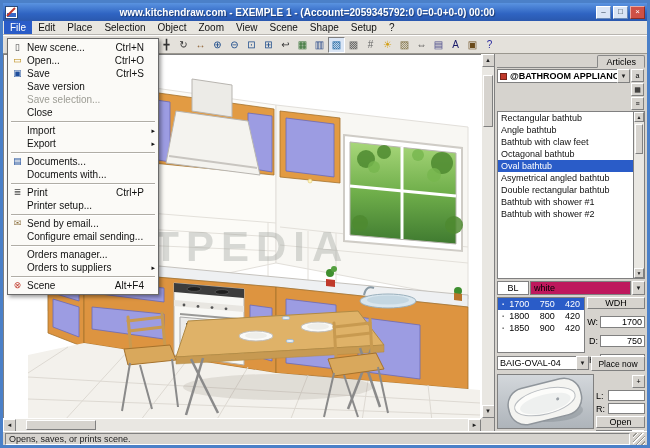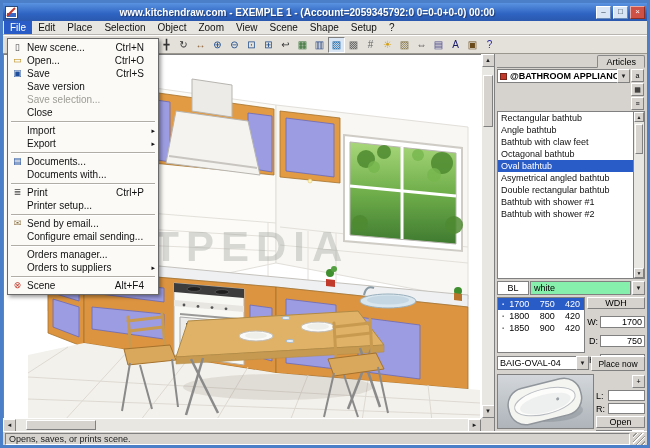--- a/index.html
+++ b/index.html
@@ -83,21 +83,21 @@
   .art-item { height:12px; line-height:12px; padding:0 3px; white-space:nowrap; overflow:hidden; color:#111; }
   .art-item.selected { background:#2a5cc8; color:#fff; }
   .list-scrollbar { position:absolute; right:0; top:0; bottom:0; width:11px; background:#e9e7e2;
                     border-left:1px solid #808080; display:flex; flex-direction:column; }
   .list-scrollbar .sb-btn { width:10px; height:10px; line-height:8px; font-size:5px; }
   .list-scrollbar .sb-track { width:10px; }
   .list-scrollbar .v-thumb { top:2px; height:30px; }
 
   .finish-row { display:flex; gap:1px; margin-top:2px; height:14px; flex:0 0 14px; }
   .finish-code { width:32px; background:#fff; border:1px solid #808080; text-align:center; line-height:12px; }
-  .finish-name { flex:1; background:#86efac; border:1px solid #808080; padding:0 3px; line-height:12px; }
+  .finish-name { flex:1; background:#be185d; border:1px solid #808080; padding:0 3px; line-height:12px; }
 
   .sizes-block { display:flex; gap:2px; margin-top:2px; height:56px; flex:0 0 56px; }
   .size-table { width:88px; background:#fff; border:1px solid #808080; overflow:hidden; }
   .size-row { display:flex; height:12px; line-height:12px; }
   .size-row.selected { background:#2a5cc8; color:#fff; }
   .size-ic { width:10px; text-align:center; font-size:6px; color:#777; }
   .size-row.selected .size-ic { color:#d8e0f5; }
   .sz { flex:1; text-align:right; padding-right:4px; }
   .dims { flex:1; display:flex; flex-direction:column; gap:7px; }
   .wdh-btn { height:13px; padding:0; font-size:9px; background:#d6d3ce;

